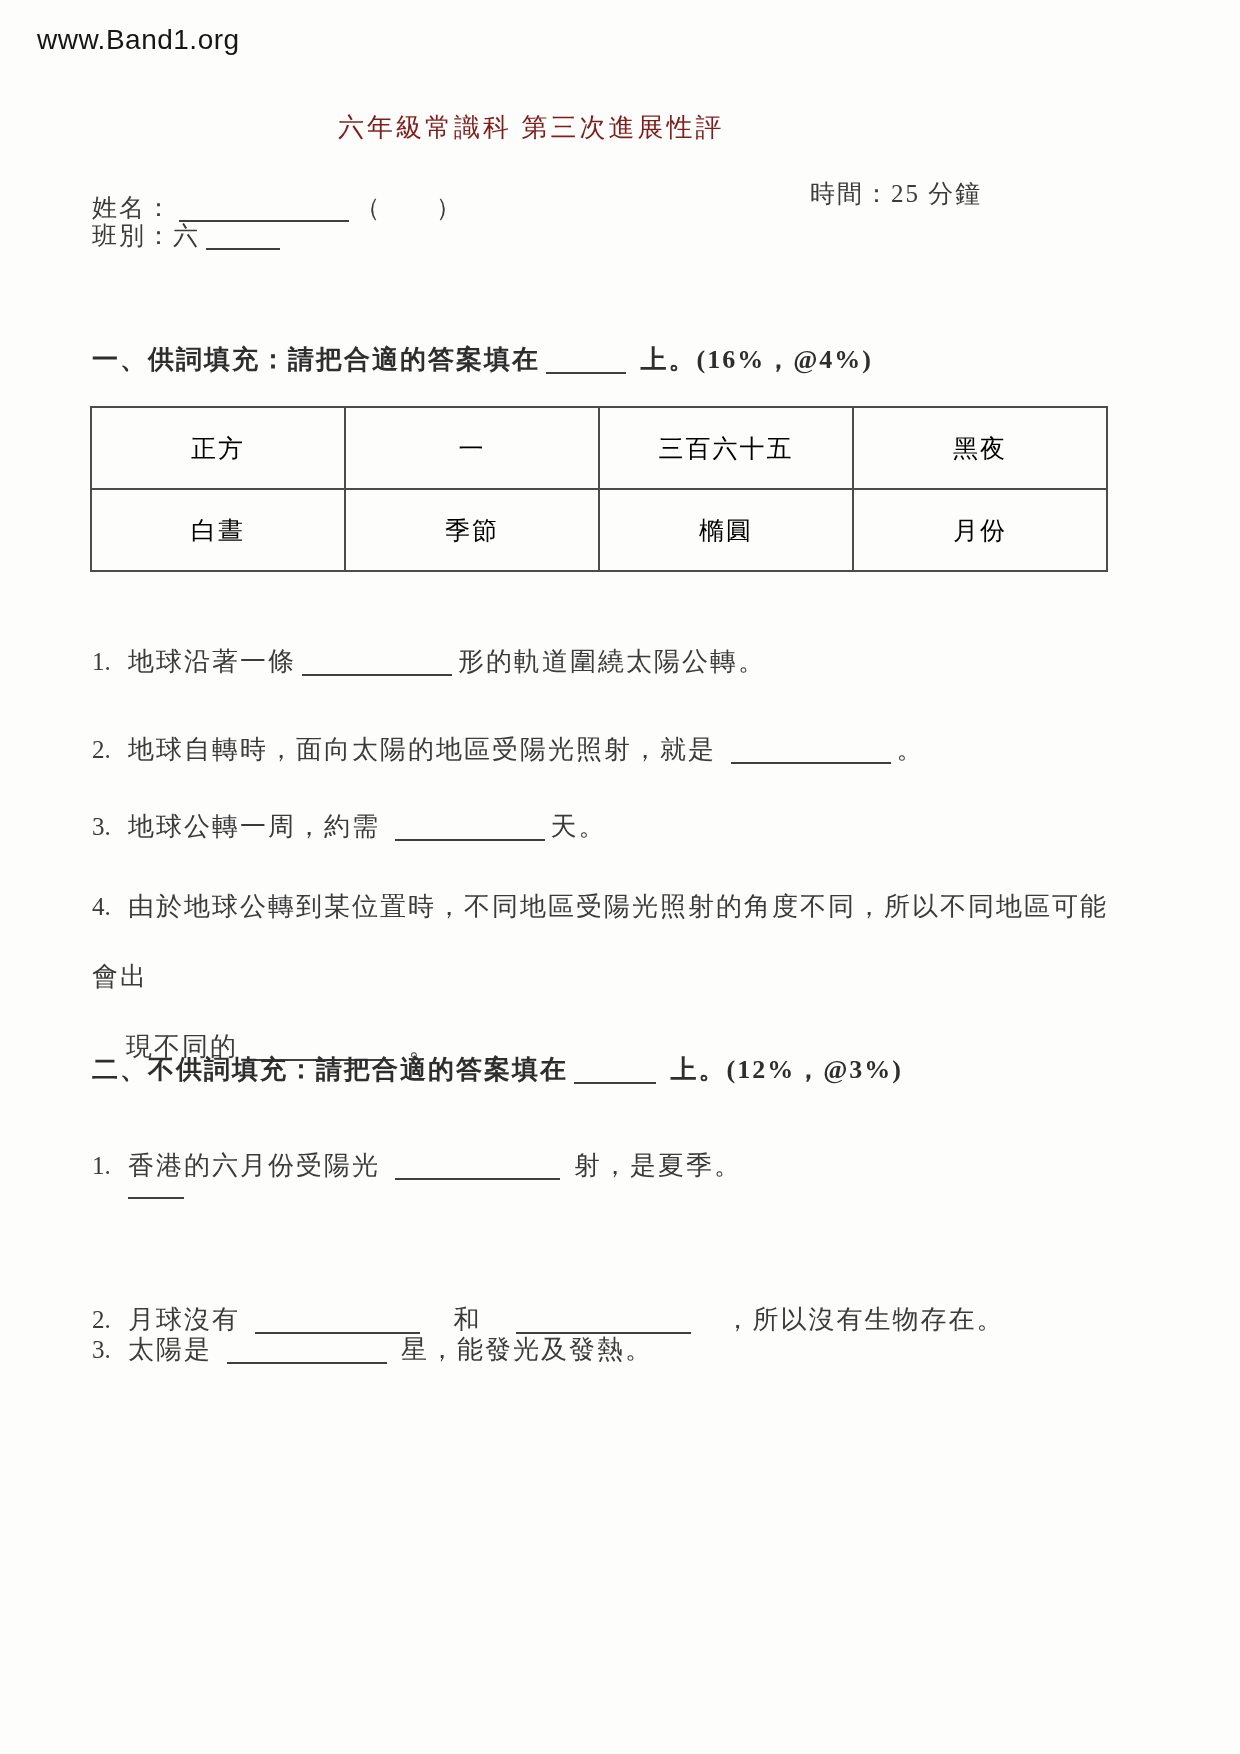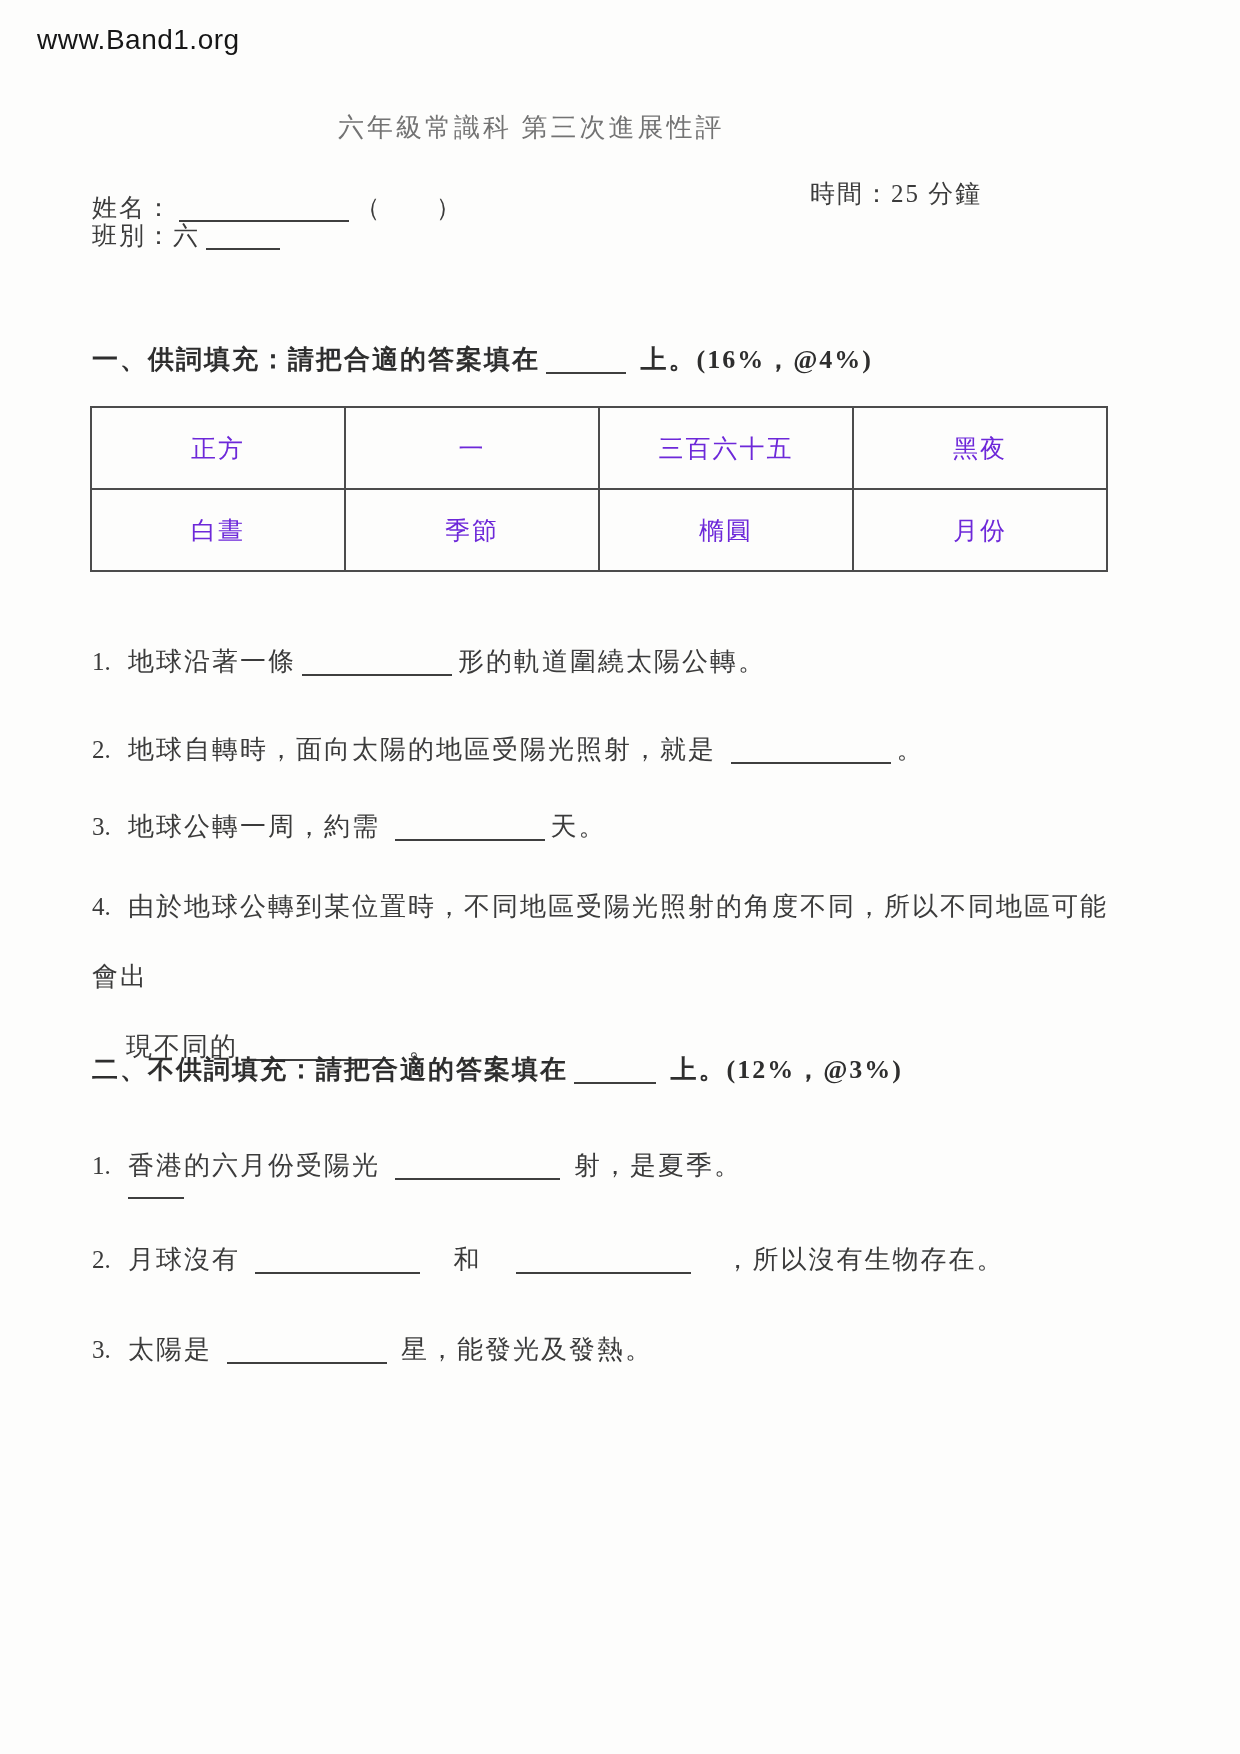--- a/index.html
+++ b/index.html
@@ -12,21 +12,21 @@
     overflow:hidden;
   }
   .page{position:absolute;inset:0;border-radius:7px;}
   .watermark{
     position:absolute;left:37px;top:24px;
     font-family:"Liberation Sans","DejaVu Sans",sans-serif;
     font-size:28px;color:#161616;letter-spacing:0.5px;
   }
   .title{
     position:absolute;left:338px;top:110px;
-    font-size:26px;letter-spacing:3px;color:#737373;
+    font-size:26px;letter-spacing:3px;color:#7f1d1d;
     white-space:nowrap;
   }
   .line{
     position:absolute;left:92px;
     font-size:25px;letter-spacing:2px;line-height:44px;
     white-space:nowrap;color:#3b3b3b;
   }
   .heading{font-weight:700;color:#2e2e2e;font-size:26px;}
   .q{font-size:26px;}
   .q.two-line{line-height:70px;white-space:normal;width:1040px;}
@@ -43,21 +43,21 @@
   .indent{display:inline-block;width:34px;}
   .time{left:810px;}
   table.word-bank{
     position:absolute;left:90px;top:406px;
     width:1018px;height:156px;
     border-collapse:collapse;table-layout:fixed;
   }
   table.word-bank td{
     border:2px solid #4c4c4c;
     text-align:center;vertical-align:middle;
-    font-size:25px;letter-spacing:2px;color:#6d28d9;
+    font-size:25px;letter-spacing:2px;color:#000000;
     height:78px;
   }
 </style>
 </head>
 <body>
 
 <div class="page">
 
   <div class="watermark">www.Band1.org</div>
 
@@ -87,16 +87,16 @@
     </table>
 
   <div class="line q" style="top:640px;"><span class="qnum">1.</span><span>地球沿著一條</span><span class="blank" style="width: 150px;"></span><span>形的軌道圍繞太陽公轉。</span></div>
   <div class="line q" style="top:728px;"><span class="qnum">2.</span><span>地球自轉時，面向太陽的地區受陽光照射，就是 </span><span class="blank" style="width: 160px;"></span><span>。</span></div>
   <div class="line q" style="top:805px;"><span class="qnum">3.</span><span>地球公轉一周，約需 </span><span class="blank" style="width: 150px;"></span><span>天。</span></div>
   <div class="line q two-line" style="top:872px;"><span class="qnum">4.</span><span>由於地球公轉到某位置時，不同地區受陽光照射的角度不同，所以不同地區可能會出</span><br><span class="indent"></span><span>現不同的</span><span class="blank" style="width: 150px;"></span><span> 。</span></div>
 
   <div class="line heading" style="top:1048px;"><span>二、不供詞填充：請把合適的答案填在</span><span class="blank" style="width: 82px;"></span><span> 上。(12%，@3%)</span></div>
 
   <div class="line q" style="top:1144px;"><span class="qnum">1.</span><span class="uline">香港</span><span>的六月份受陽光 </span><span class="blank" style="width: 165px;"></span><span> 射，是夏季。</span></div>
-  <div class="line q" style="top:1238px;"><span class="qnum">2.</span><span>月球沒有 </span><span class="blank" style="width: 165px;"></span><span>　和　</span><span class="blank" style="width: 175px;"></span><span>　，所以沒有生物存在。</span></div>
+  <div class="line q" style="top:1298px;"><span class="qnum">2.</span><span>月球沒有 </span><span class="blank" style="width: 165px;"></span><span>　和　</span><span class="blank" style="width: 175px;"></span><span>　，所以沒有生物存在。</span></div>
   <div class="line q" style="top:1328px;"><span class="qnum">3.</span><span>太陽是 </span><span class="blank" style="width: 160px;"></span><span> 星，能發光及發熱。</span></div>
 
 </div>
 
 </body></html>

